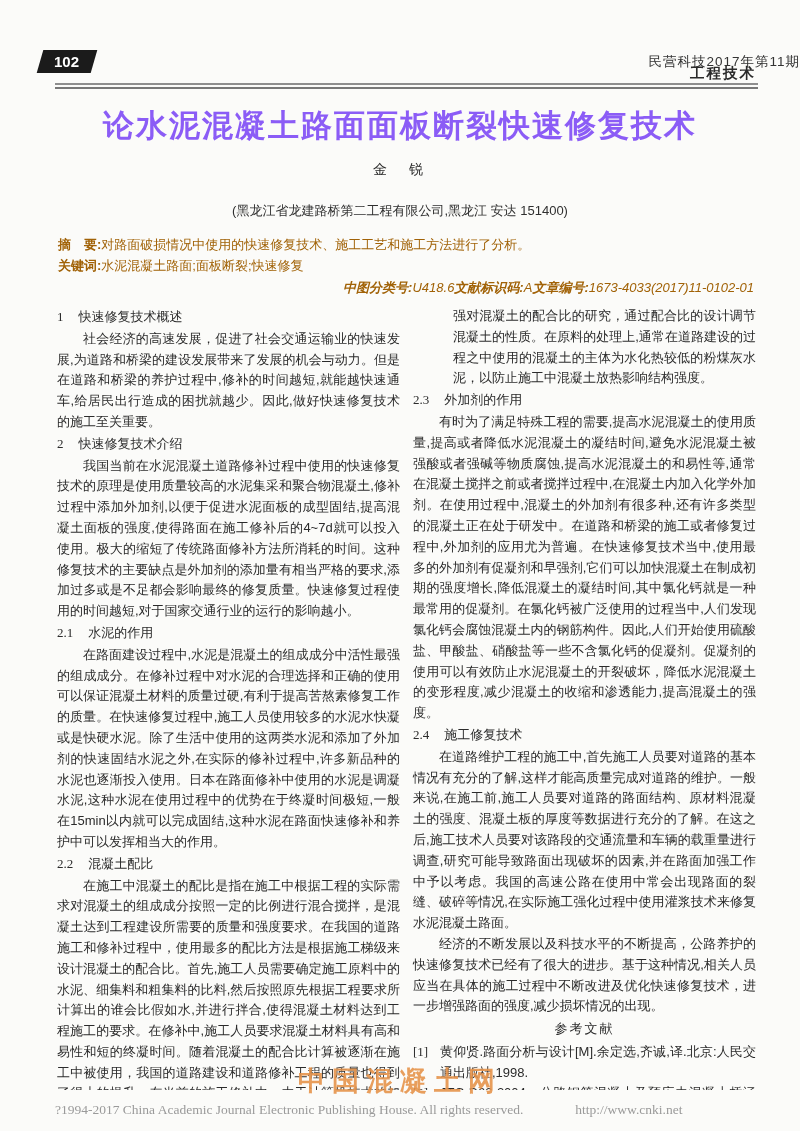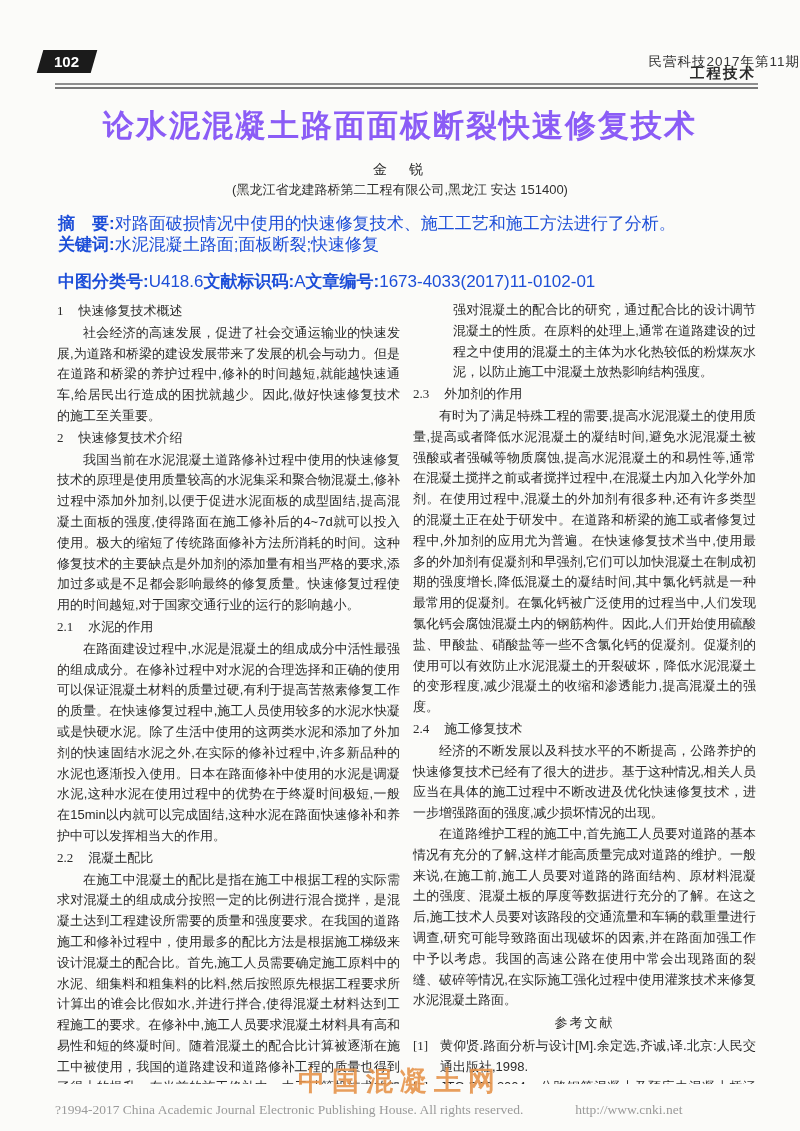--- a/index.html
+++ b/index.html
@@ -41,25 +41,25 @@
     border-top:2px solid #8e8e8e;
     border-bottom:2px solid #787878;
   }
   
   .title {
     margin-top:16px;
     text-align:center;
     font-size:31px; font-weight:bold; letter-spacing:2px; color:#8b5cf6;
   }
   .author { margin-top:14px; text-align:center; font-size:14px; letter-spacing:4px; color:#2b2b2b; }
-  .affiliation { margin-top:2px; text-align:center; font-size:13px; color:#2f2f2f; }
+  .affiliation { margin-top:23px; text-align:center; font-size:13px; color:#2f2f2f; }
   
-  .meta { margin:14px 46px 0 58px; font-size:17px; line-height:21px; color:#1d4ed8; }
+  .meta { margin:14px 46px 0 58px; font-size:13px; line-height:21px; color:#a16207; }
   .meta-label { font-weight:bold; }
-  .meta-class-row { display:flex; justify-content:flex-start; margin-top:16px; }
+  .meta-class-row { display:flex; justify-content:flex-end; margin-top:1px;font-style:italic; }
   
   .body-columns {
     display:flex; gap:13px;
     padding:8px 44px 0 57px;
     font-size:13px; line-height:1.6;
     text-align:justify;
     color:#2b2b2b;
     height:792px; overflow:hidden;
   }
   .col { flex:1 1 0; min-width:0; }
@@ -145,22 +145,22 @@
         <div class="para cont">强对混凝土的配合比的研究，通过配合比的设计调节混凝土的性质。在原料的处理上,通常在道路建设的过程之中使用的混凝土的主体为水化热较低的粉煤灰水泥，以防止施工中混凝土放热影响结构强度。</div>
         <div class="sec-heading">
           <span class="sec-num">2.3</span>
           <span class="sec-title">外加剂的作用</span>
         </div>
         <div class="para">有时为了满足特殊工程的需要,提高水泥混凝土的使用质量,提高或者降低水泥混凝土的凝结时间,避免水泥混凝土被强酸或者强碱等物质腐蚀,提高水泥混凝土的和易性等,通常在混凝土搅拌之前或者搅拌过程中,在混凝土内加入化学外加剂。在使用过程中,混凝土的外加剂有很多种,还有许多类型的混凝土正在处于研发中。在道路和桥梁的施工或者修复过程中,外加剂的应用尤为普遍。在快速修复技术当中,使用最多的外加剂有促凝剂和早强剂,它们可以加快混凝土在制成初期的强度增长,降低混凝土的凝结时间,其中氯化钙就是一种最常用的促凝剂。在氯化钙被广泛使用的过程当中,人们发现氯化钙会腐蚀混凝土内的钢筋构件。因此,人们开始使用硫酸盐、甲酸盐、硝酸盐等一些不含氯化钙的促凝剂。促凝剂的使用可以有效防止水泥混凝土的开裂破坏，降低水泥混凝土的变形程度,减少混凝土的收缩和渗透能力,提高混凝土的强度。</div>
         <div class="sec-heading">
           <span class="sec-num">2.4</span>
           <span class="sec-title">施工修复技术</span>
         </div>
+        <div class="para">在道路维护工程的施工中,首先施工人员要对道路的基本情况有充分的了解,这样才能高质量完成对道路的维护。一般来说,在施工前,施工人员要对道路的路面结构、原材料混凝土的强度、混凝土板的厚度等数据进行充分的了解。在这之后,施工技术人员要对该路段的交通流量和车辆的载重量进行调查,研究可能导致路面出现破坏的因素,并在路面加强工作中予以考虑。我国的高速公路在使用中常会出现路面的裂缝、破碎等情况,在实际施工强化过程中使用灌浆技术来修复水泥混凝土路面。</div>
         <div class="para">经济的不断发展以及科技水平的不断提高，公路养护的快速修复技术已经有了很大的进步。基于这种情况,相关人员应当在具体的施工过程中不断改进及优化快速修复技术，进一步增强路面的强度,减少损坏情况的出现。</div>
-        <div class="para">在道路维护工程的施工中,首先施工人员要对道路的基本情况有充分的了解,这样才能高质量完成对道路的维护。一般来说,在施工前,施工人员要对道路的路面结构、原材料混凝土的强度、混凝土板的厚度等数据进行充分的了解。在这之后,施工技术人员要对该路段的交通流量和车辆的载重量进行调查,研究可能导致路面出现破坏的因素,并在路面加强工作中予以考虑。我国的高速公路在使用中常会出现路面的裂缝、破碎等情况,在实际施工强化过程中使用灌浆技术来修复水泥混凝土路面。</div>
         <div class="ref-heading">参考文献</div>
         <div class="ref-item">
           <span class="ref-num">[1]</span>
           <span class="ref-text">黄仰贤.路面分析与设计[M].余定选,齐诚,译.北京:人民交通出版社,1998.</span>
         </div>
         <div class="ref-item">
           <span class="ref-num">[2]</span>
           <span class="ref-text">JTG D62-2004，公路钢筋混凝土及预应力混凝土桥涵设计规范[S].北京:人民交通出版社,2004.</span>
         </div>
       </div>

